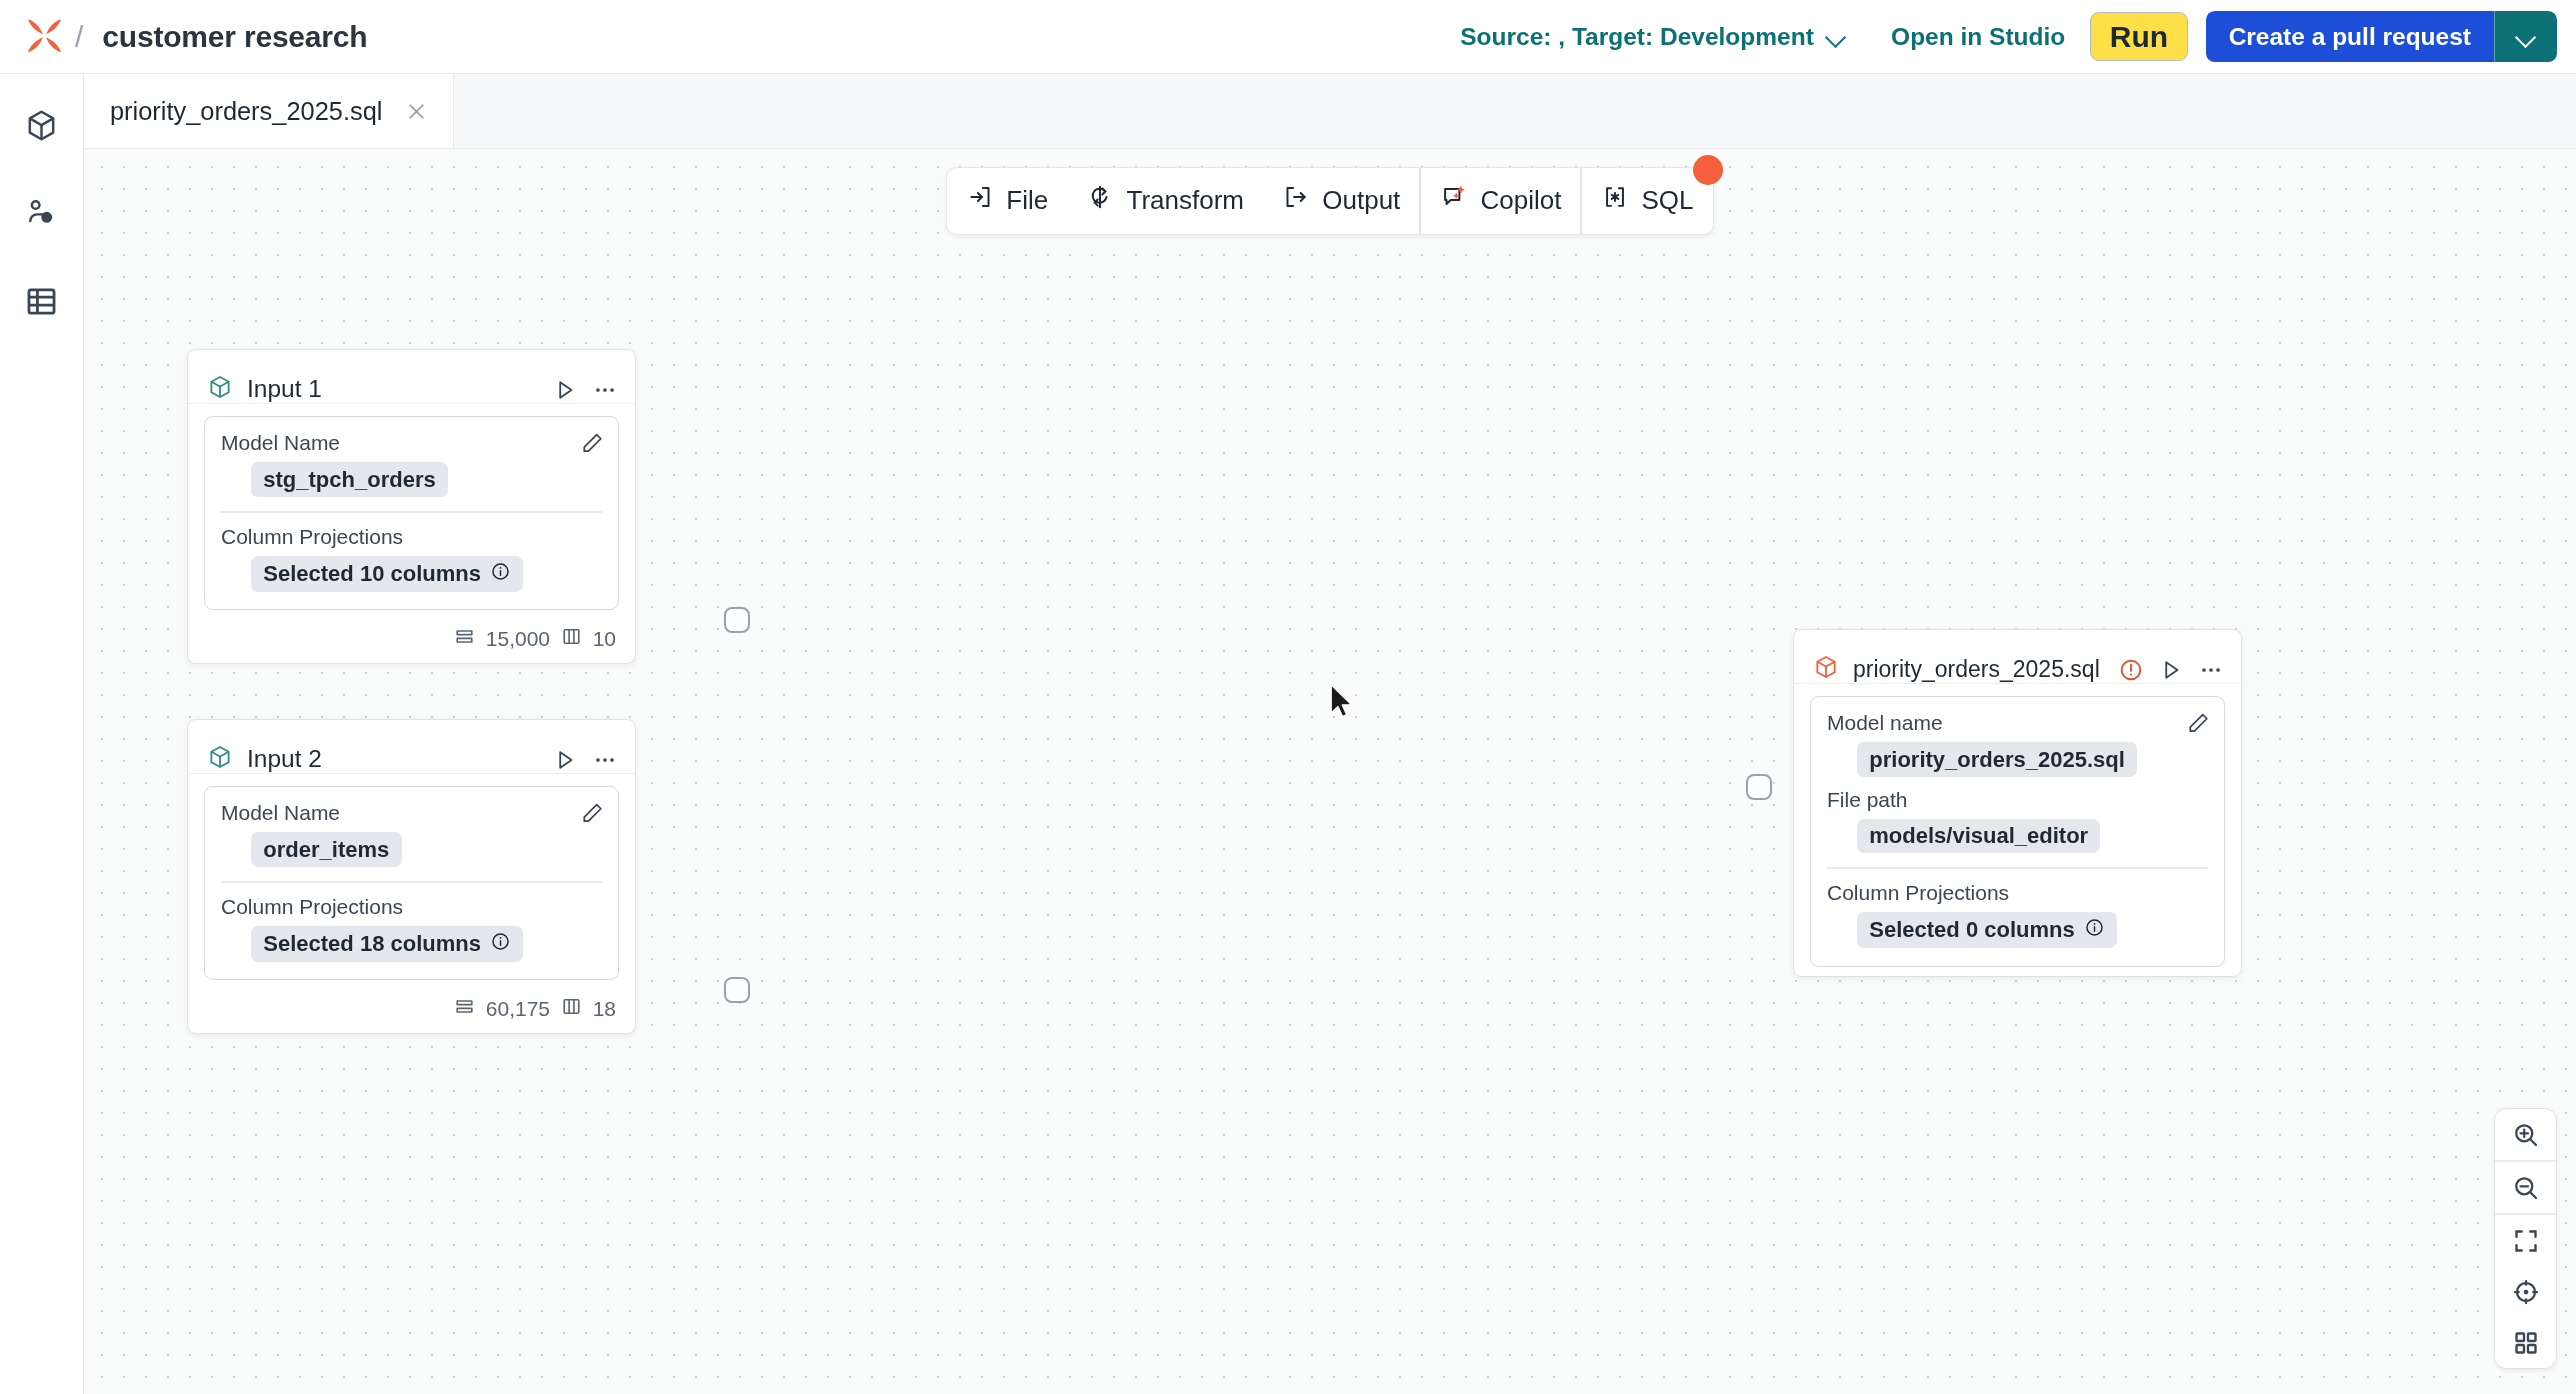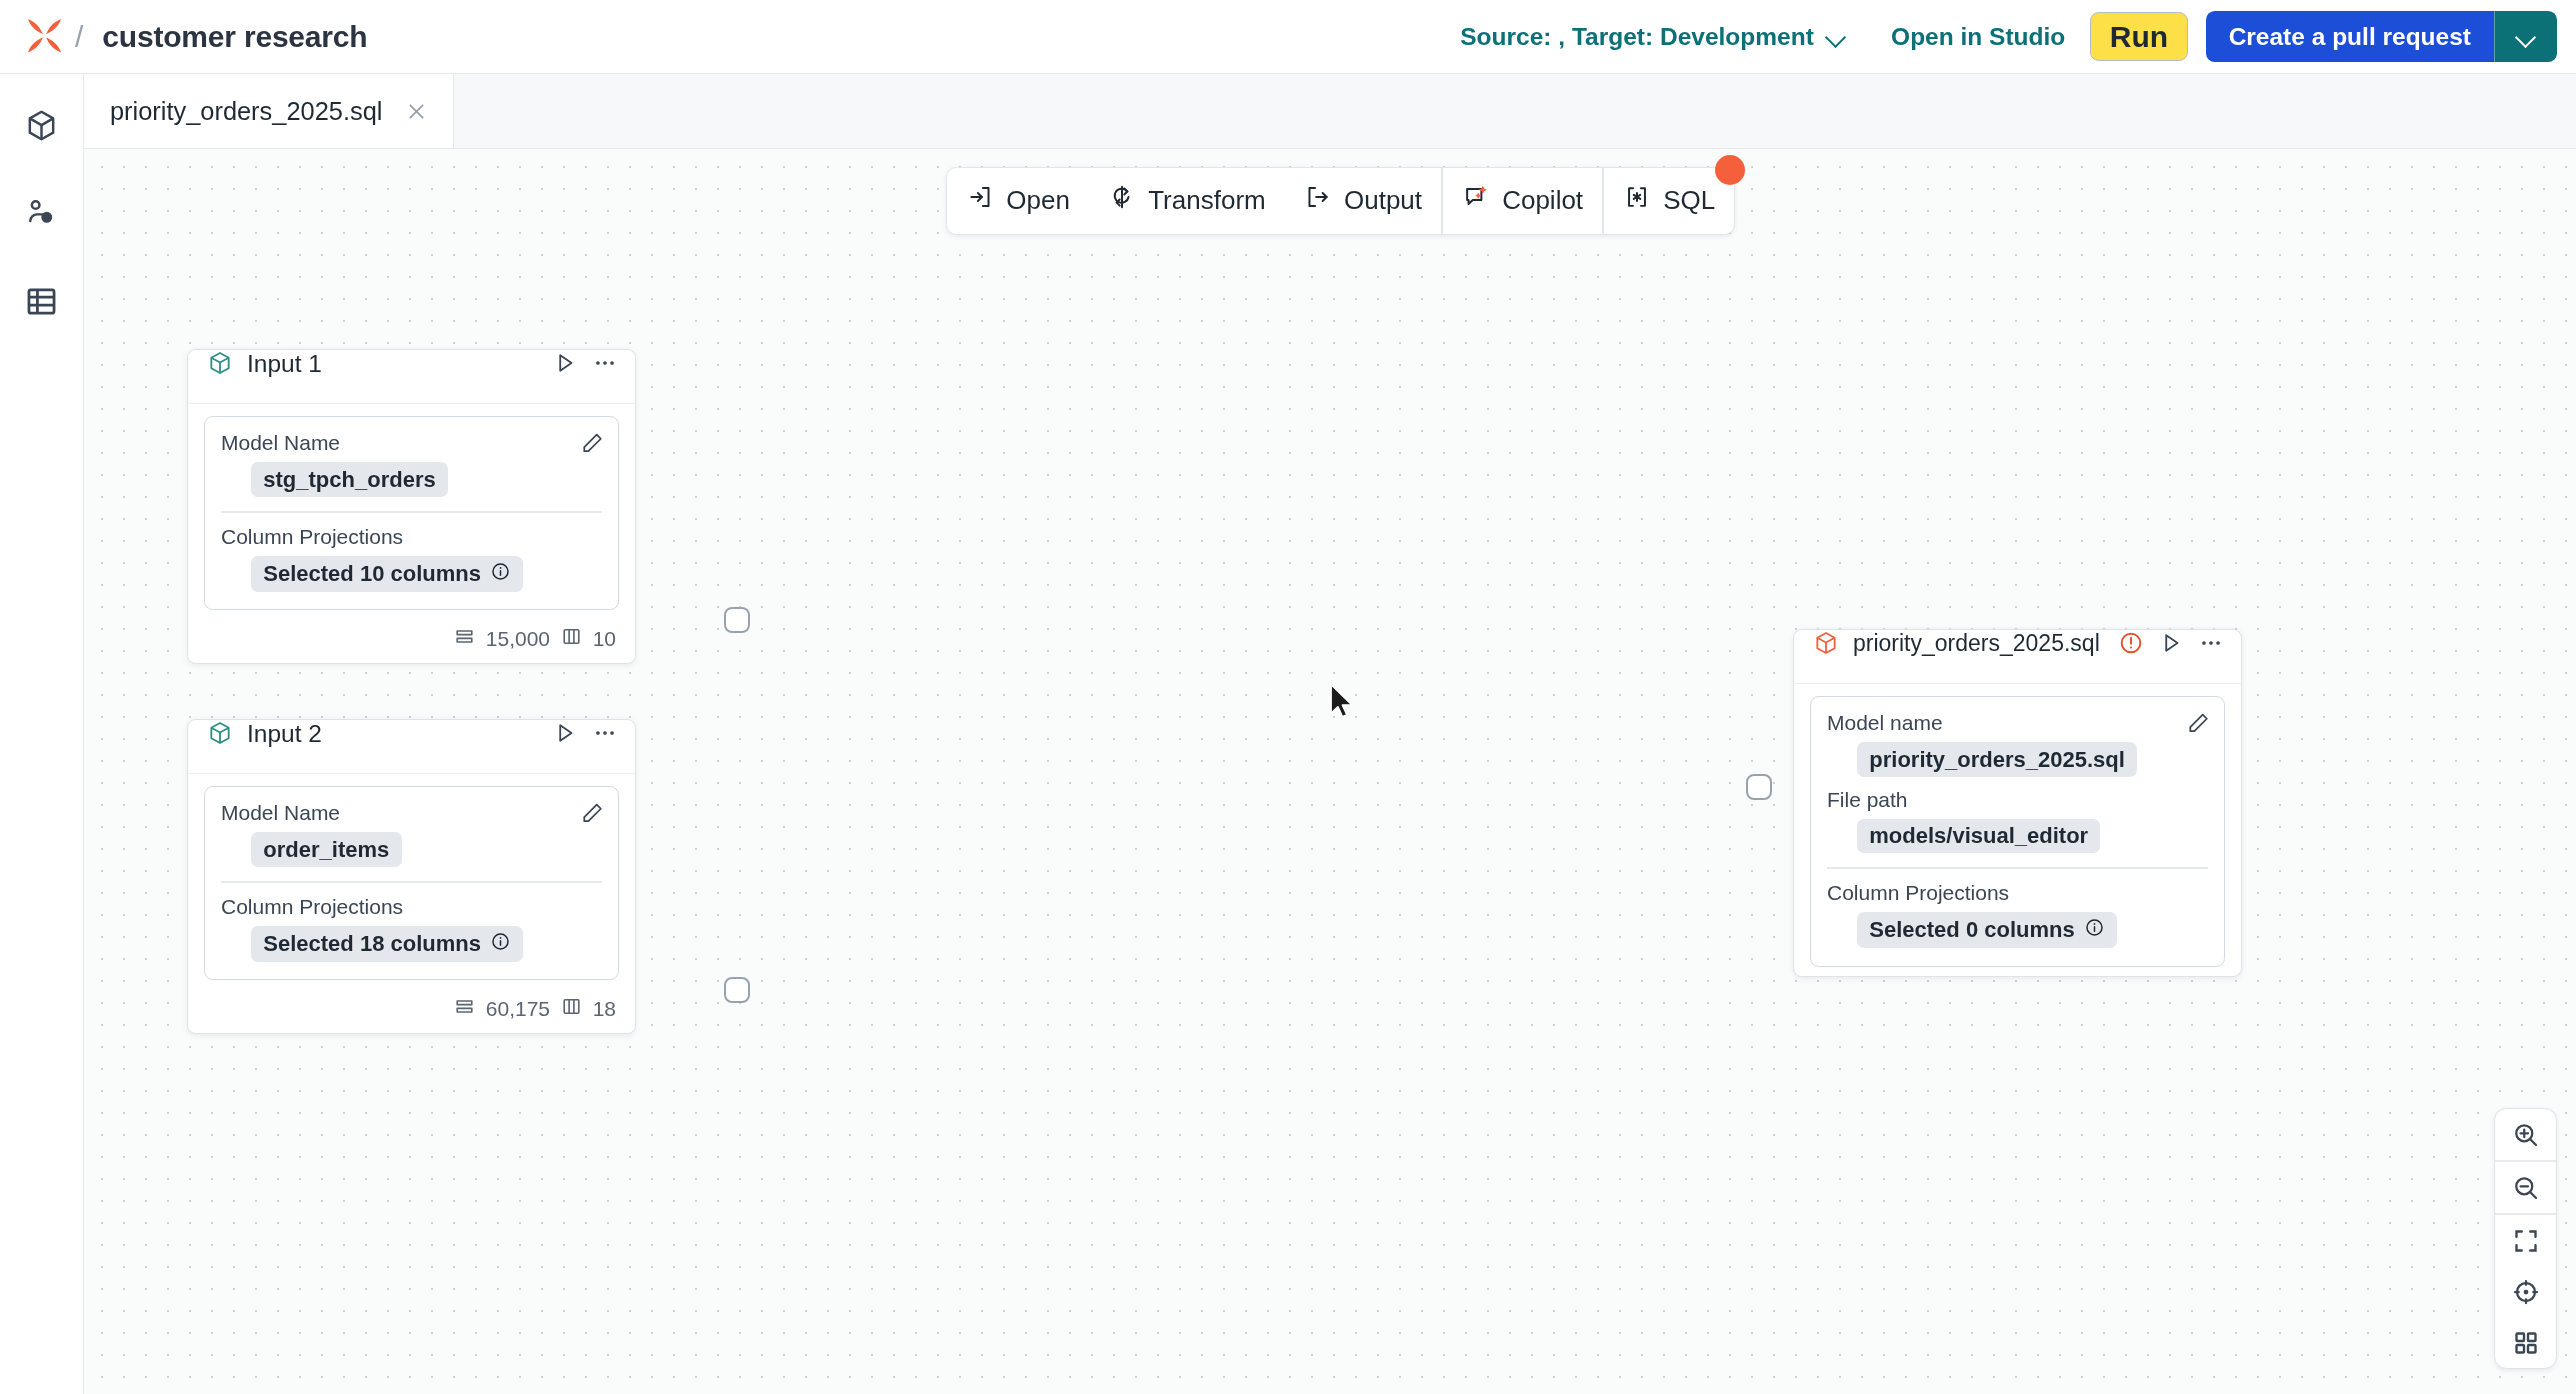--- a/index.html
+++ b/index.html
@@ -107,21 +107,21 @@
     width: 30px; height: 30px; border-radius: 50%; background: #f5603c;
   }
 
   
   .node {
     position: absolute; background: #ffffff;
     border: 1.8px solid #dfe3e8; border-radius: 8.8px;
     box-shadow: 0 1.8px 6.1px rgba(20,30,45,0.07);
   }
   .node-head {
-    height: 54px; display: flex; align-items: flex-start; gap: 14px;
+    height: 54px; display: flex; align-items: flex-end; gap: 14px;
     padding: 0 17.5px 0 19px; border-bottom: 1.8px solid #eceef1;
   }
   .node-title { font-size: 24.5px; color: #1f2933; white-space: nowrap; flex: 1; }
   .head-ico { display: flex; align-items: center; cursor: pointer; color: #3b4654; }
   .node-body { padding: 12.3px 16px 8.8px 16px; }
   .panel { border: 1.8px solid #d4d9e0; border-radius: 8.8px; padding: 14px 16px 17.5px 16px; position: relative; }
   .pencil { position: absolute; right: 14px; top: 14px; cursor: pointer; color: #3b4654; }
   .field-label { font-size: 21px; color: #3b4654; margin-bottom: 7px; }
   .chip {
     display: inline-flex; align-items: center; gap: 8.8px;
@@ -225,21 +225,21 @@
 
   <div class="toolbar">
     <div class="tb-item">
       <span>
         <svg width="28" height="28" viewBox="0 0 24 24" fill="none" stroke="#1f2933" stroke-width="1.7" stroke-linecap="round" stroke-linejoin="round">
           <path d="M14.5 4.2h4.8v15.6h-4.8"></path>
             <path d="M4.6 12h9"></path>
             <path d="M10.2 8.6 13.6 12l-3.4 3.4"></path>
         </svg>
       </span>
-      <span>Open</span>
+      <span>File</span>
     </div>
     <div class="tb-item">
       <span>
         <svg width="28" height="28" viewBox="0 0 24 24" fill="none" stroke="#1f2933" stroke-width="1.7" stroke-linecap="round">
           <path d="M16.4 7.2A6 6 0 1 0 17.6 12"></path>
           <path d="M12 3.2v17.6"></path>
           <path d="M14 4.6l2.6 2.6-2.6 2.6"></path>
           <path d="M10 19.4 7.4 16.8 10 14.2"></path>
         </svg>
       </span>

